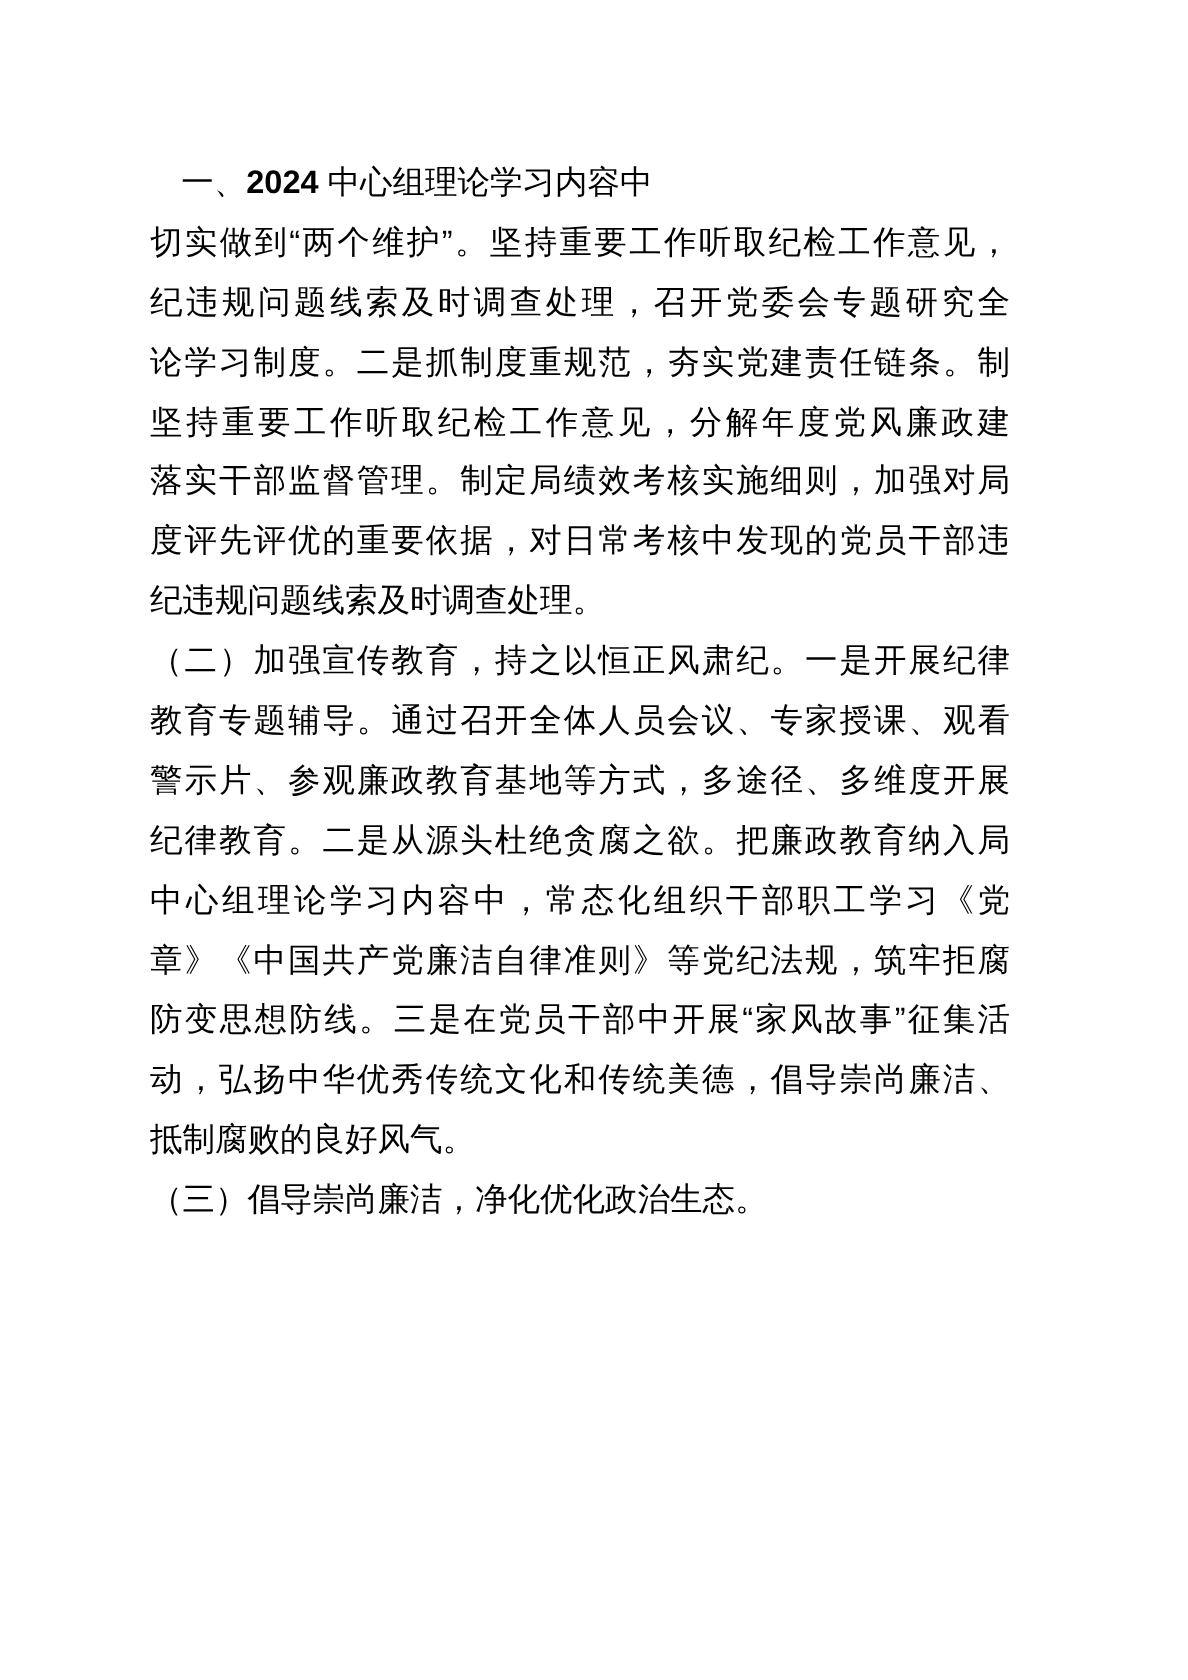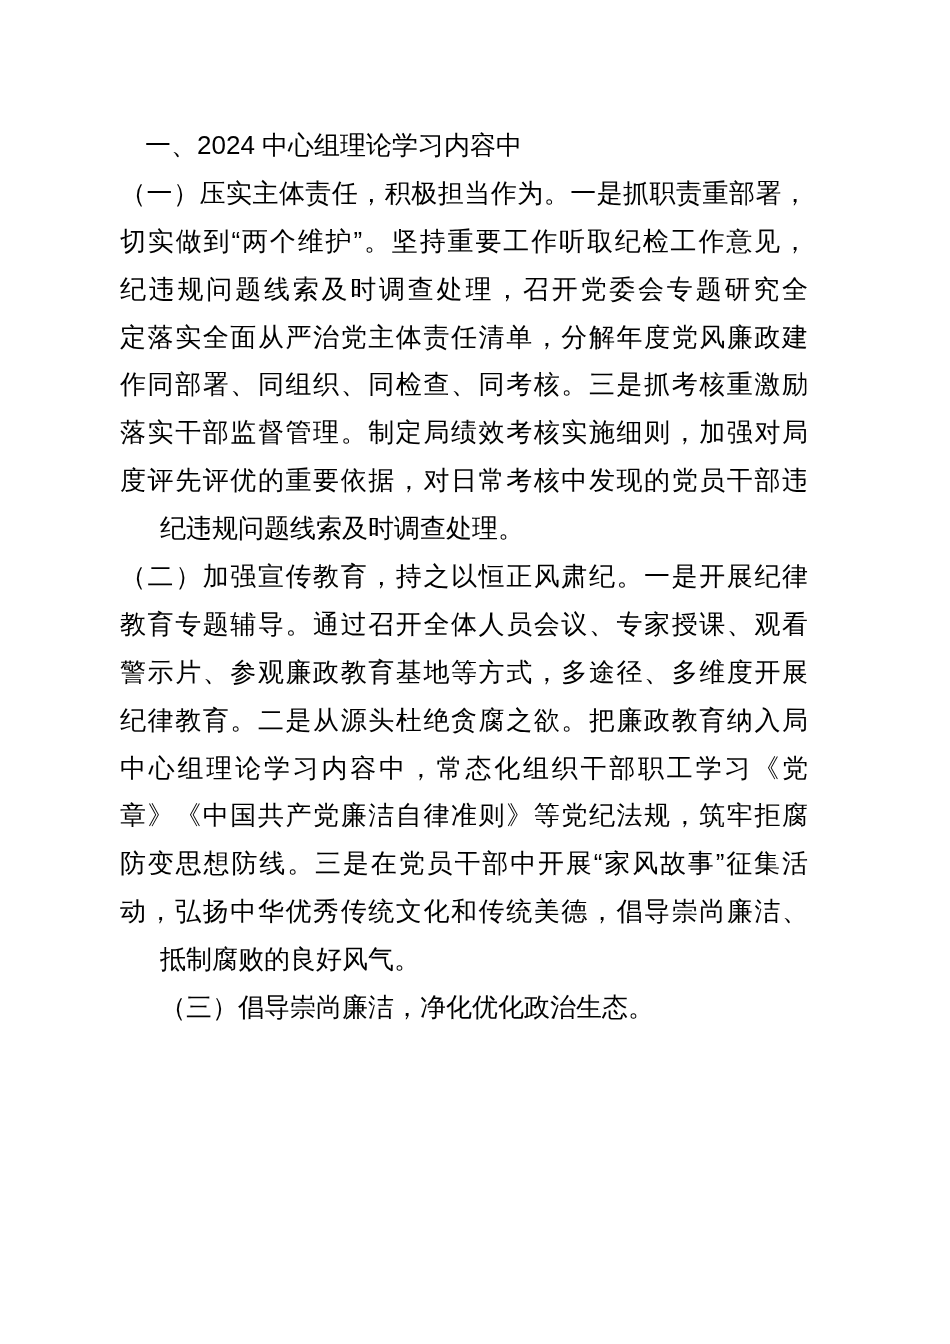--- a/index.html
+++ b/index.html
@@ -31,44 +31,42 @@
   }
   
   .j {
     text-align: justify;
     text-align-last: justify;
   }
   
   .last {
     text-align: center;
     text-align-last: left;
-    margin-left: 40px;
   }
   .heading {
     margin-left: 25px;
     text-align: left;
   }
   .heading .yr {
-    font-weight: normal;
+    font-weight: bold;
   }
 </style>
 </head>
 <body>
 
 <div class="doc">
 
   <div class="ln heading">
     <span>一、</span><span class="yr">2024</span><span> 中心组理论学习内容中</span>
   </div>
 
-  <div class="ln j">（一）压实主体责任，积极担当作为。一是抓职责重部署，</div>
   <div class="ln j">切实做到“两个维护”。坚持重要工作听取纪检工作意见，</div>
   <div class="ln j">纪违规问题线索及时调查处理，召开党委会专题研究全</div>
-  <div class="ln j">定落实全面从严治党主体责任清单，分解年度党风廉政建</div>
-  <div class="ln j">作同部署、同组织、同检查、同考核。三是抓考核重激励</div>
+  <div class="ln j">论学习制度。二是抓制度重规范，夯实党建责任链条。制</div>
+  <div class="ln j">坚持重要工作听取纪检工作意见，分解年度党风廉政建</div>
   <div class="ln j">落实干部监督管理。制定局绩效考核实施细则，加强对局</div>
   <div class="ln j">度评先评优的重要依据，对日常考核中发现的党员干部违</div>
   <div class="ln last">纪违规问题线索及时调查处理。</div>
   <div class="ln j">（二）加强宣传教育，持之以恒正风肃纪。一是开展纪律</div>
   <div class="ln j">教育专题辅导。通过召开全体人员会议、专家授课、观看</div>
   <div class="ln j">警示片、参观廉政教育基地等方式，多途径、多维度开展</div>
   <div class="ln j">纪律教育。二是从源头杜绝贪腐之欲。把廉政教育纳入局</div>
   <div class="ln j">中心组理论学习内容中，常态化组织干部职工学习《党</div>
   <div class="ln j">章》《中国共产党廉洁自律准则》等党纪法规，筑牢拒腐</div>
   <div class="ln j">防变思想防线。三是在党员干部中开展“家风故事”征集活</div>

